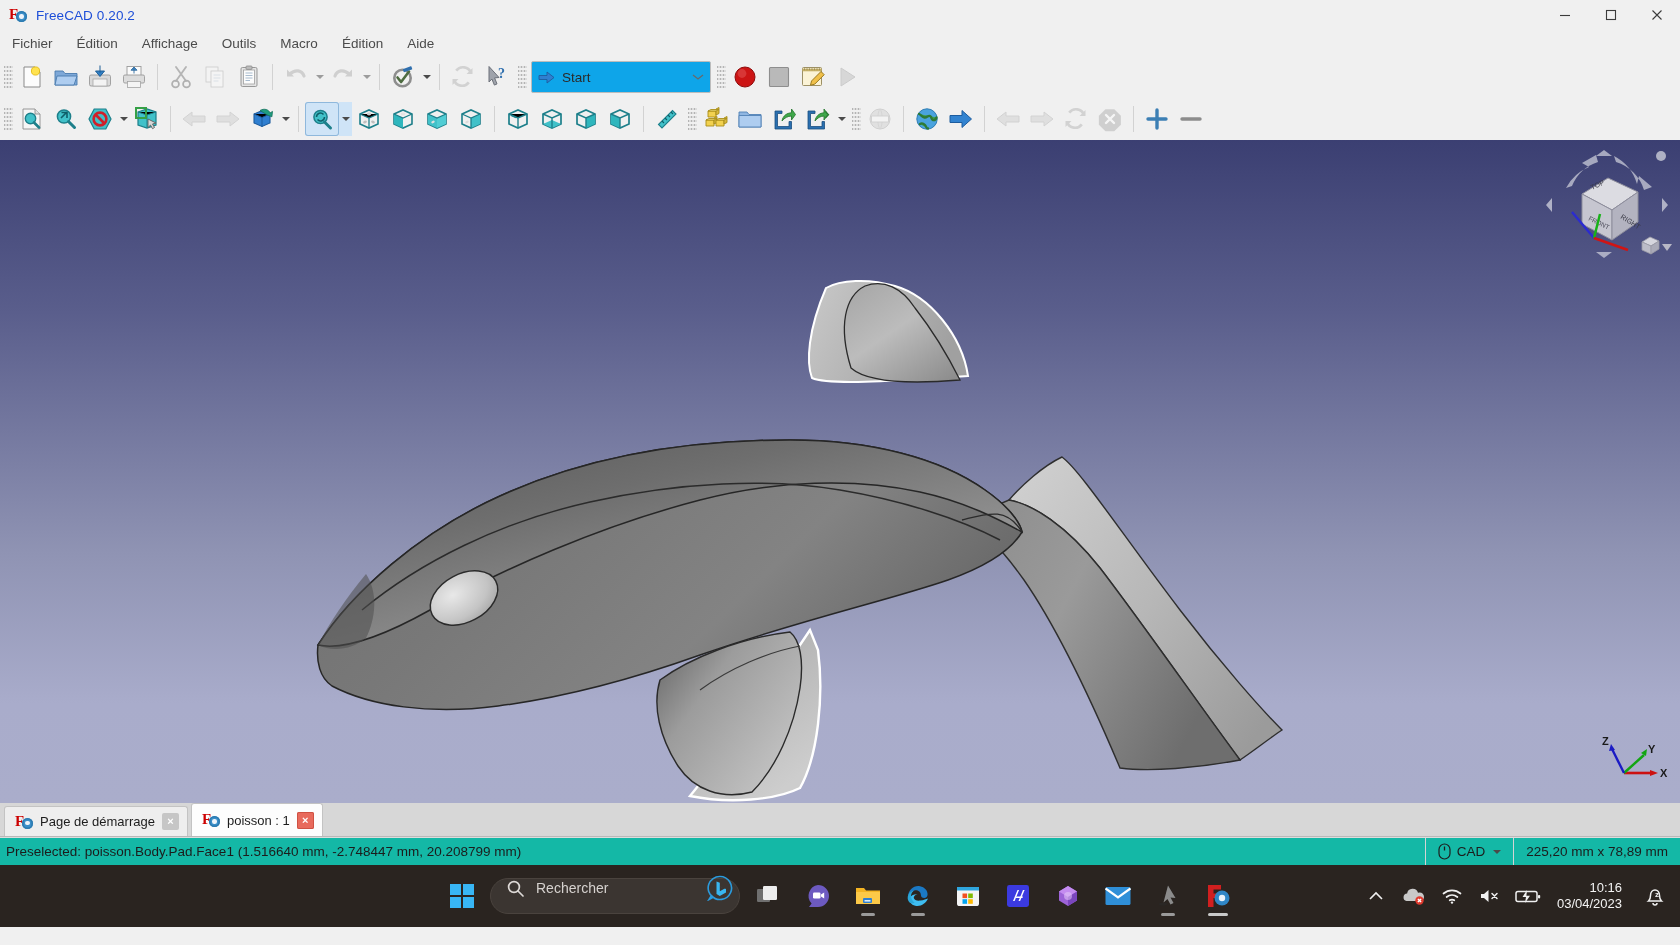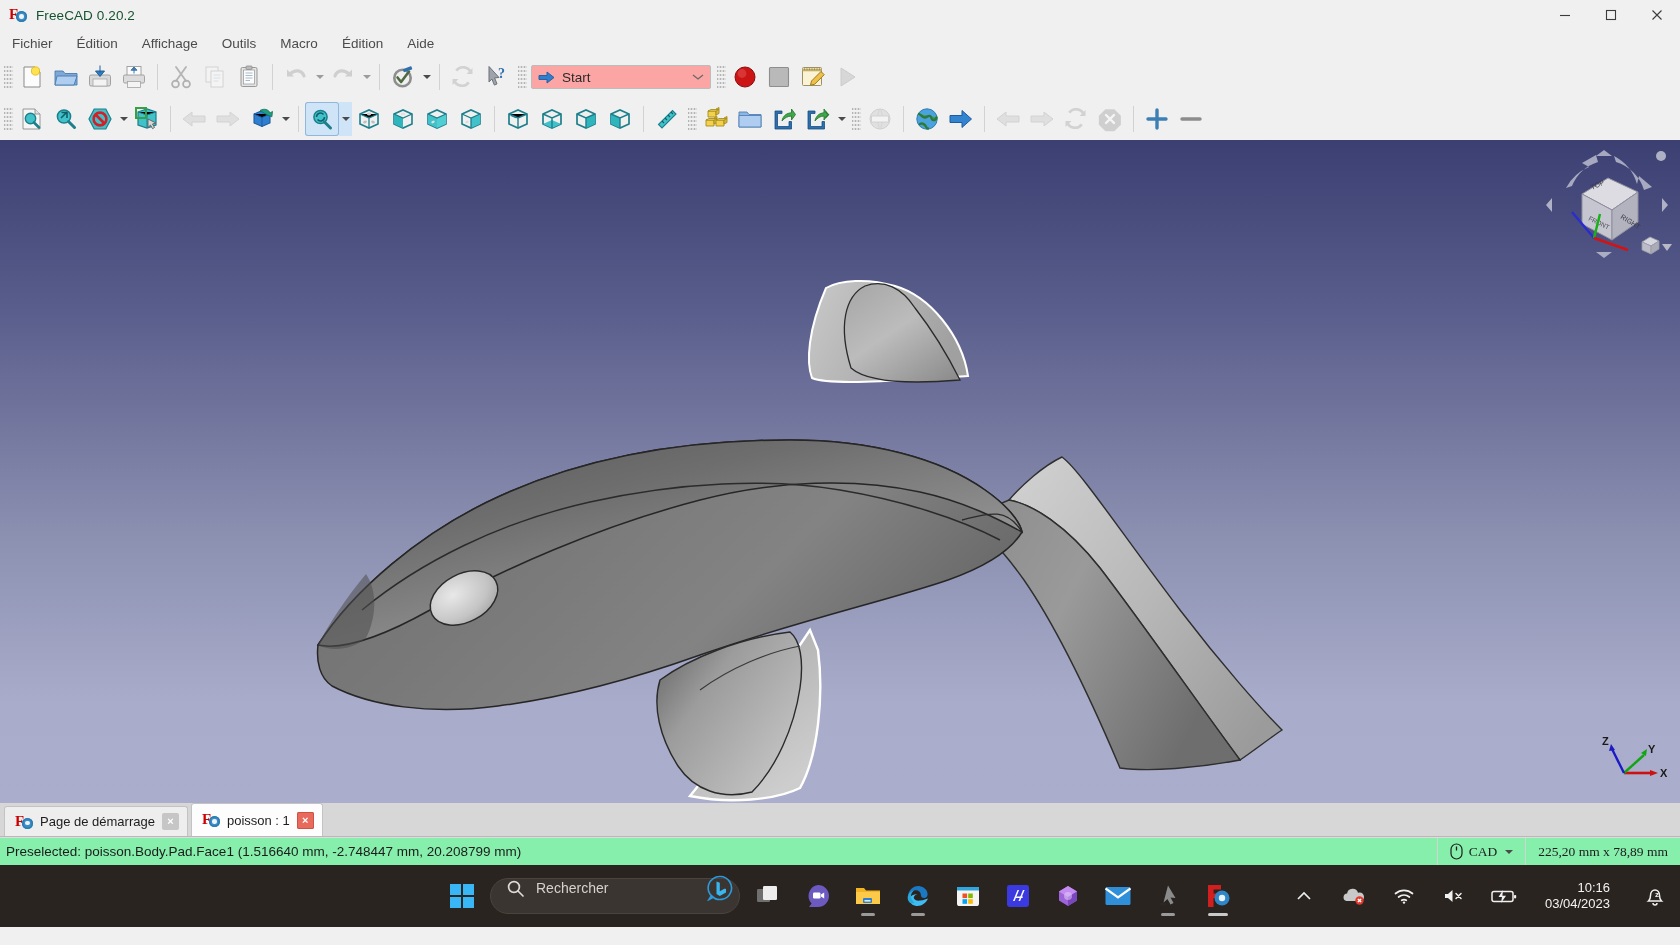--- a/index.html
+++ b/index.html
@@ -34,21 +34,21 @@
     position: absolute; left: 7px; top: 5px;
     width: 11px; height: 11px; border-radius: 50%;
     background: #3a8ec8;
     box-shadow: 0 0 0 1.5px #2d7bb0 inset;
   }
   .fc-logo .fc-gear:after{
     content:""; position:absolute; left:3.3px; top:3.3px; width:4.4px;height:4.4px;
     border-radius:50%; background:#eef4fa;
   }
   .titlebar .title-text {
-    font-size: 13.5px; color: #14532d; letter-spacing: .1px; text-align: center;
+    font-size: 13.5px; color: #1d4ed8; letter-spacing: .1px; text-align: center;
   }
   .win-controls { position: absolute; right: 0; top: 0; height: 30px; display: flex; }
   .win-btn {
     width: 46px; height: 30px;
     display: flex; align-items: center; justify-content: center;
     color: #3b3b3b;
   }
   .win-btn svg { display:block; }
 
   
@@ -85,22 +85,22 @@
   .tb-arrow {
     width: 13px; height: 34px; display:flex; align-items:center; justify-content:center;
     flex:none;
   }
   .tb-arrow.active { background:#cfe4f7; }
   .caret { width:0;height:0;border-left:4px solid transparent;border-right:4px solid transparent;border-top:4.5px solid #4a4a4a; }
   .tb-btn.disabled { opacity: .38; }
 
   
   .wb-select {
-    height: 24px; width: 180px;
-    background: #fca5a5; border: 1px solid #bcbcbc; border-radius: 2px;
+    height: 32px; width: 180px;
+    background: #0ea5e9; border: 1px solid #bcbcbc; border-radius: 2px;
     display: flex; align-items: center; padding: 0 6px;
     font-size: 13.5px; color: #2b2b2b; margin: 0 2px;
     flex: none;
   }
   .wb-select .wb-label { flex: 1; margin-left: 7px; }
   .wb-chevron { color:#555; font-size: 11px; }
 
   
   .view3d {
     position: relative;
@@ -132,29 +132,29 @@
   .tab-close {
     width: 17px; height: 17px; border-radius: 2px;
     display: flex; align-items: center; justify-content: center;
     font-size: 11px; line-height: 1; color: #fff; font-weight: bold;
     background: #c6c6c6;
   }
   .tab-close.red { background: #e86a5c; box-shadow: inset 0 0 0 1px #cf5143; }
 
   
   .statusbar {
-    height: 28px; background: #86efac;
+    height: 28px; background: #14b8a6;
     display: flex; align-items: center;
     font-size: 13.5px; color: #1c1c1c;
     border-top: 1px solid #dcdcdc;
   }
   .status-msg { padding-left: 6px; flex: 1; white-space: nowrap; }
   .status-cell {
     height: 28px; display: flex; align-items: center; gap: 6px;
-    padding: 12px 12px; border-left: 1px solid #d4d4d4; font-family: Liberation Serif, serif;
+    padding: 12px 12px; border-left: 1px solid #d4d4d4;
   }
   .status-cell .caret { margin-left: 2px; }
 
   
   .taskbar {
     height: 62px; background: #2a2420;
     display: flex; align-items: center;
     position: relative;
     color: #f2f2f2;
   }
@@ -186,21 +186,21 @@
     border-radius: 5px; position: relative;
   }
   .task-icon .underline {
     position: absolute; bottom: 2px; left: 50%; transform: translateX(-50%);
     width: 14px; height: 3px; border-radius: 2px; background: #9a9a9a;
   }
   .task-icon .underline.wide { width: 20px; background: #c9c9c9; }
 
   .tb-tray {
     position: absolute; right: 0; top: 0; height: 62px;
-    display: flex; align-items: center; gap: 16px; padding-right: 8px;
+    display: flex; align-items: center; gap: 4px; padding-right: 8px;
   }
   .tray-ico { width: 34px; height: 40px; display:flex; align-items:center; justify-content:center; }
   .tray-clock {
     text-align: right; font-size: 13px; line-height: 1.25; padding: 0 12px 0 8px; color:#f3f3f3;
   }
 </style>
 </head>
 <body>
 
 <div class="titlebar">

